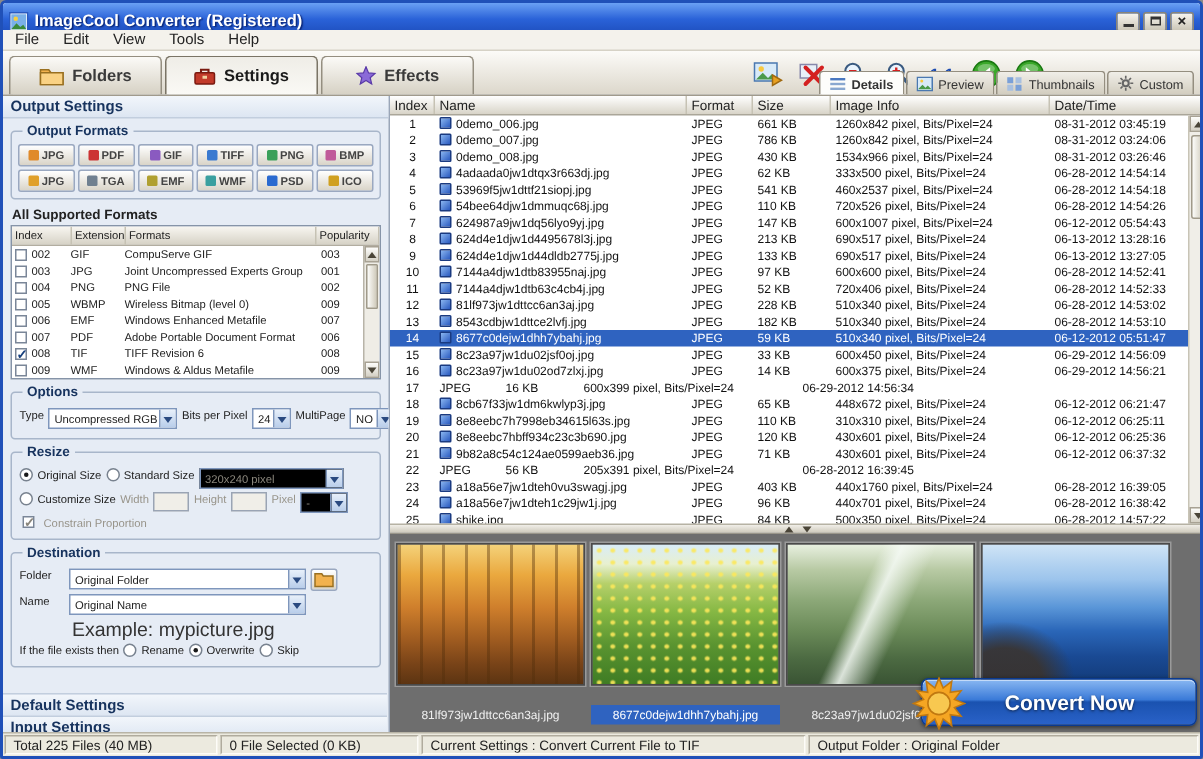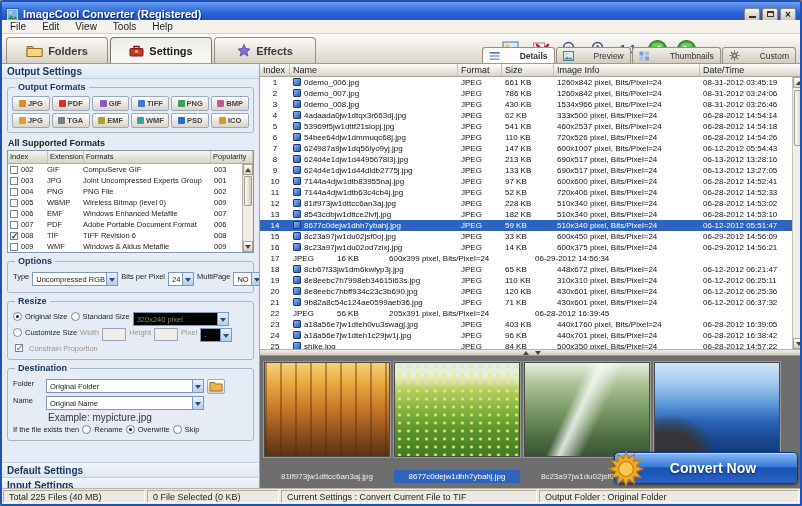--- a/index.html
+++ b/index.html
@@ -18,21 +18,21 @@
 .menubar{position:absolute;left:0;top:18px;width:100%;height:14px;background:#f4f2ec;border-bottom:1px solid #d6d2c6;display:flex;align-items:center}
 .menu-item{padding:0 8px;font-size:10px;color:#222;line-height:14px;cursor:default}
 
 .tabrow{position:absolute;left:0;top:32px;width:100%;height:30px;background:linear-gradient(#fcfbf8,#dcd7cb);border-bottom:1px solid #a09a8c}
 .main-tabs{position:absolute;left:4px;top:3px;display:flex;gap:2px}
 .main-tab{width:102px;height:26px;border:1px solid #948e80;border-bottom:none;border-radius:4px 4px 0 0;background:linear-gradient(#fbfaf7,#d6d1c4);display:flex;align-items:center;justify-content:center;gap:5px;font-size:11px;font-weight:bold;color:#3a3a3a}
 .main-tab.active{background:linear-gradient(#efede7,#faf9f5);border-color:#7a7466;color:#1a1a1a}
 .toolbar{position:absolute;left:498px;top:3px;display:flex;gap:5px;align-items:center}
 .tool{width:24px;height:24px;display:flex;align-items:center;justify-content:center;border-radius:3px}
 .view-tabs{position:absolute;right:4px;bottom:0;display:flex;gap:1px}
-.view-tab{height:16px;padding:0 6px;border:1px solid #948e80;border-bottom:none;border-radius:3px 3px 0 0;background:linear-gradient(#f0eee8,#d2cdbf);display:flex;align-items:center;gap:20px;font-size:8.5px;color:#333;white-space:nowrap}
+.view-tab{height:16px;padding:0 6px;border:1px solid #948e80;border-bottom:none;border-radius:3px 3px 0 0;background:linear-gradient(#f0eee8,#d2cdbf);display:flex;align-items:center;gap:4px;font-size:8.5px;color:#333;white-space:nowrap}
 .view-tab.active{background:#fdfdfb;font-weight:bold}
 .ico{display:inline-flex;align-items:center;justify-content:center}
 
 .left-panel{position:absolute;left:0;top:62px;width:258px;height:428px;background:#e6ecf5;border-right:1px solid #9aa6b8;overflow:hidden;font-size:8px;color:#222}
 .panel-header,.accordion{height:15px;line-height:15px;padding-left:5px;font-weight:bold;font-size:10px;color:#17335e;background:linear-gradient(#f2f6fb,#dde6f2)}
 .panel-header{border-bottom:1px solid #c2cede}
 .accordion{position:absolute;left:0;right:1px;border-top:1px solid #c2cede}
 .accordion.a0{bottom:15px}.accordion.a1{bottom:0}
 .groupbox{position:relative;margin:8px 5px 2px;border:1px solid #a8b6ca;border-radius:3px;padding:8px 4px 4px}
 .legend{position:absolute;top:-6px;left:7px;background:#e6ecf5;padding:0 3px;font-size:9px;font-weight:bold;color:#17335e;line-height:11px}
@@ -63,21 +63,21 @@
 .combo .arr{position:absolute;right:0;top:0;bottom:0;width:11px;background:linear-gradient(#e8f0fa,#b8cdea);border-left:1px solid #7e96bc;display:flex;align-items:center;justify-content:center}
 .combo .arr::after{content:"";border:3px solid transparent;border-top:4px solid #2a4a80;margin-top:4px}
 .combo.dis{background:#000000;color:#8a867c}
 .w-type{width:86px}.w-bits{width:26px}.w-multi{width:30px}.w-std{width:96px}.w-pixel{width:32px}.w-dest{width:158px}
 .radio{width:9px;height:9px;border:1px solid #78828f;border-radius:50%;background:#fff;position:relative;flex:none}
 .radio.sel::after{content:"";position:absolute;left:2px;top:2px;width:3px;height:3px;border-radius:50%;background:#1a1a1a}
 .ropt{display:inline-flex;align-items:center;gap:3px}
 .tinput{width:24px;height:13px;border:1px solid #9aa4b4;background:#f0eee8;flex:none}
 .dis{color:#98948a}
 .ds-lbl{width:30px;flex:none}
-.example{margin:1px 1px 2px 36px;font-size:10px;color:#333}
+.example{margin:1px 1px 2px 36px;font-size:13px;color:#333}
 .browse{width:18px;height:15px;border:1px solid #9aa8c0;border-radius:2px;background:linear-gradient(#fff,#d9d4c8);display:inline-flex;align-items:center;justify-content:center;flex:none}
 
 .right-area{position:absolute;left:258px;top:62px;width:544px;height:428px;background:#fff}
 .ftable-hd{position:absolute;left:0;top:0;right:0;height:13px;display:flex;background:linear-gradient(#fff,#d8d4c8);border-bottom:1px solid #aaa699;font-size:9px;color:#222}
 .hcell{border-right:1px solid #c6c2b4;padding-left:3px;line-height:12px;overflow:hidden;white-space:nowrap}
 .c0{width:30px;flex:none}.c1{width:168px;flex:none}.c2{width:44px;flex:none}.c3{width:52px;flex:none}.c4{width:146px;flex:none}.c5{flex:1}
 .ftable-body{position:absolute;left:0;top:13px;right:12px;height:272px;overflow:hidden;font-size:8px;color:#111}
 .frow{display:flex;height:11px;line-height:11px;white-space:nowrap}
 .frow .cell{overflow:hidden;padding-left:3px}
 .frow .c0{text-align:center;padding-left:0}

